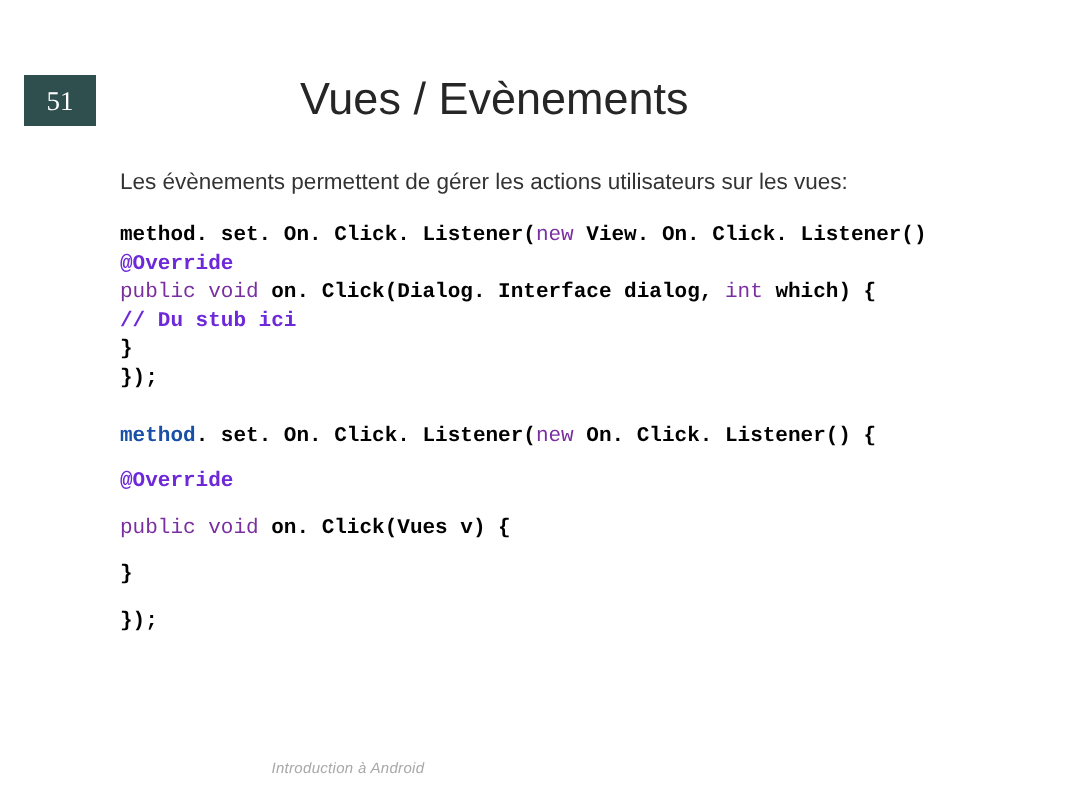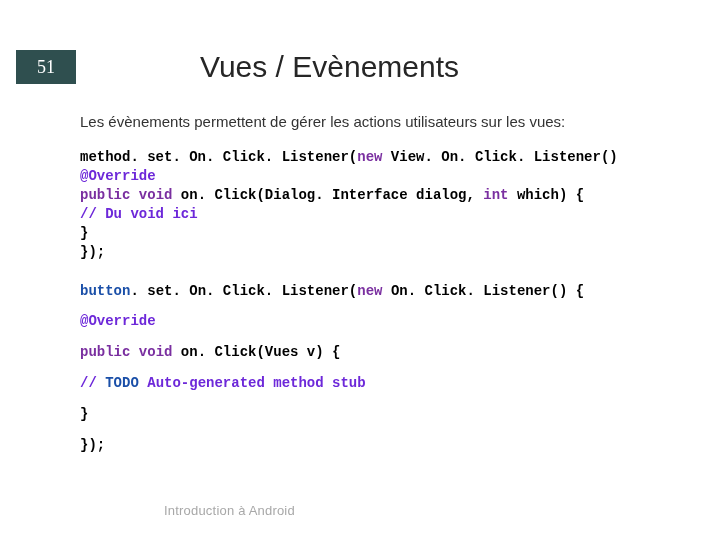--- a/index.html
+++ b/index.html
@@ -8,21 +8,21 @@
     height: 540px;
     background: #ffffff;
     font-family: Arial, sans-serif;
     position: relative;
     overflow: hidden;
   }
   .slide-number {
     position: absolute;
     top: 50px;
     left: 16px;
-    width: 60px;
+    width: 48px;
     height: 34px;
     background: #2f4f4f;
     color: #ffffff;
     display: flex;
     align-items: center;
     justify-content: center;
     font-size: 18px;
     font-family: "Times New Roman", serif;
   }
   .title {
@@ -49,29 +49,30 @@
   .code-block {
     font-family: Consolas, "Courier New", monospace;
     font-size: 14px;
     line-height: 1.35;
     color: #000;
     margin-bottom: 20px;
   }
   .code-line { margin-bottom: 12px; }
   .kw-blue   { color: #1a4fa8; font-weight: bold; }
   .kw-green  { color: #6d28d9; font-weight: bold; }
-  .kw-purple { color: #7a2fa0; font-weight: bold; }
+  .kw-purple { color: #7a2fa0; font-weight: normal; }
   .plain-b   { color: #000; font-weight: bold; }
   .footer {
     position: absolute;
     bottom: 22px;
-    left: 164px;
-    font-size: 13px;
+    left: 181px;
+    font-size: 10px;
     color: #a8a8a8;
     letter-spacing: 0.2px;
+    font-style: italic;
   }
 </style>
 </head>
 <body>
 
 <div class="slide-number">
   <span>51</span>
 </div>
 
 <h1 class="title">Vues / Evènements</h1>
@@ -81,35 +82,32 @@
   <p class="para">Les évènements permettent de gérer les actions utilisateurs sur les vues:</p>
 
   <div class="code-block">
     <div>
       <span class="plain-b">method. set. On. Click. Listener(</span><span class="kw-purple">new</span><span class="plain-b"> View. On. Click. Listener()</span>
     </div>
     <div class="kw-green">@Override</div>
     <div>
       <span class="kw-purple">public</span><span class="kw-purple"> void</span><span class="plain-b"> on. Click(Dialog. Interface dialog, </span><span class="kw-purple">int</span><span class="plain-b"> which) {</span>
     </div>
-    <div class="kw-green">// Du void ici</div>
+    <div class="kw-green">// Du stub ici</div>
     <div class="plain-b">}</div>
     <div class="plain-b">});</div>
   </div>
 
   <div class="code-block">
     <div class="code-line">
-      <span class="kw-blue">button</span><span class="plain-b">. set. On. Click. Listener(</span><span class="kw-purple">new</span><span class="plain-b"> On. Click. Listener() {</span>
+      <span class="kw-blue">method</span><span class="plain-b">. set. On. Click. Listener(</span><span class="kw-purple">new</span><span class="plain-b"> On. Click. Listener() {</span>
     </div>
     <div class="code-line kw-green">@Override</div>
     <div class="code-line">
       <span class="kw-purple">public</span><span class="kw-purple"> void</span><span class="plain-b"> on. Click(Vues v) {</span>
-    </div>
-    <div class="code-line">
-      <span class="kw-green">// </span><span class="kw-blue">TODO</span><span class="kw-green"> Auto-generated method stub</span>
     </div>
     <div class="code-line plain-b">}</div>
     <div class="code-line plain-b">});</div>
   </div>
 
 </div>
 
 <div class="footer">Introduction à Android</div>
 
 </body></html>

